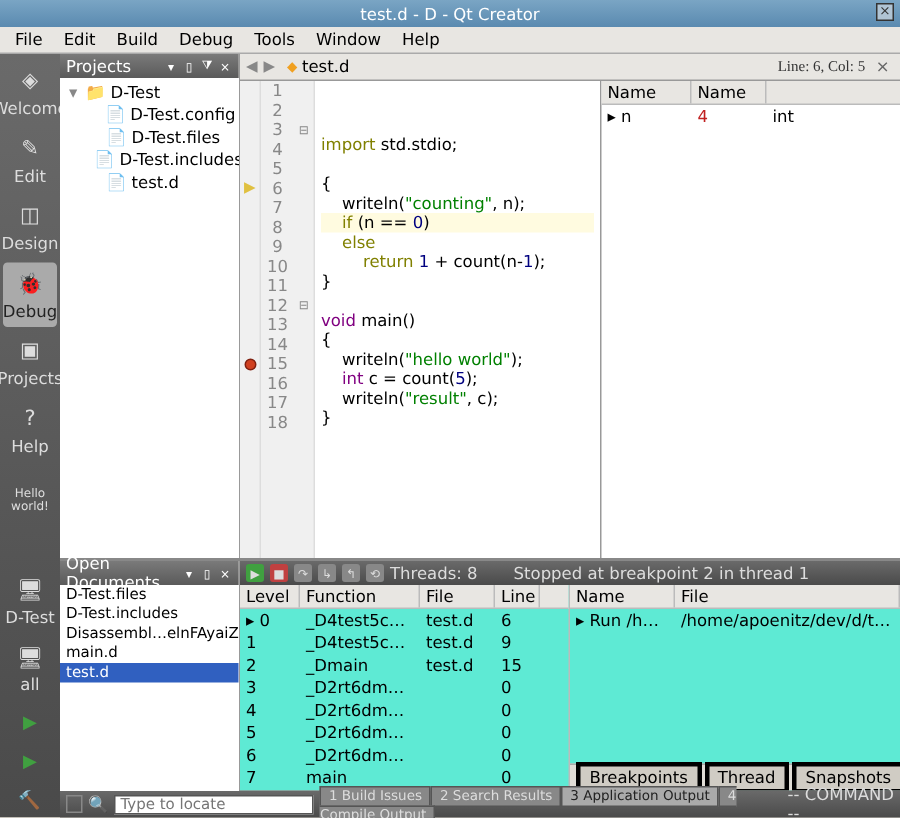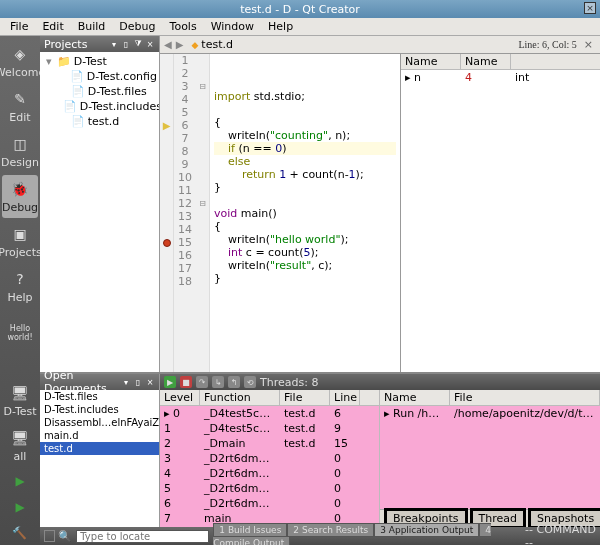--- a/index.html
+++ b/index.html
@@ -59,21 +59,21 @@
 .opendocs .list { flex: 1; background: #fff; overflow: auto; }
 .opendocs .row { padding: 1px 4px; font-size: 10px; cursor: pointer; white-space: nowrap; }
 .opendocs .row.sel { background: #3060c0; color: #fff; }
 .debug-panel { flex: 1; display: flex; flex-direction: column; background: #e8e6e2; }
 .debug-toolbar { height: 16px; background: linear-gradient(#6a6a6a,#4a4a4a); display: flex; align-items: center; color: #ddd; padding: 0 4px; gap: 4px; font-size: 10px; }
 .debug-toolbar .btn { width: 12px; height: 12px; border-radius: 2px; display: flex; align-items: center; justify-content: center; cursor: pointer; font-size: 8px; }
 .btn.run { background: #40a040; }
 .btn.stop { background: #c04040; }
 .btn.g { background: #888; }
 .debug-toolbar .msg { margin-left: 20px; }
-.stack-split { flex: 1; display: flex; overflow: hidden; background: #f9a8d4; }
+.stack-split { flex: 1; display: flex; overflow: hidden; background: #5eead4; }
 .stack-left { flex: 1; display: flex; flex-direction: column; border-right: 1px solid #bbb; }
 .stack-right { width: 220px; display: flex; flex-direction: column; }
 .debug-tabs { height: 18px; background: #e0ddd6; display: flex; align-items: center; gap: 2px; padding: 0 4px; border-top: 1px solid #aaa; font-size: 10px; }
 .debug-tabs .dt { padding: 1px 6px; background: #d0ccc4; border: 3px solid #000000; cursor: pointer; }
 .statusbar { height: 18px; background: linear-gradient(#6a6a6a,#4a4a4a); display: flex; align-items: center; padding: 0 4px; gap: 4px; color: #ddd; font-size: 10px; }
 .statusbar .progress { width: 12px; height: 12px; border: 1px solid #888; }
 .statusbar input { flex: 0 0 120px; height: 13px; font-size: 10px; background: #fff; border: 1px solid #555; padding: 0 3px; }
 .statusbar .sbtn { padding: 1px 5px; background: #888; border: 1px solid #555; cursor: pointer; font-size: 9px; }
 .statusbar .sbtn.act { background: #aaa; color: #222; }
 .statusbar .cmd { margin-left: auto; }
@@ -321,20 +321,21 @@
 
       <div class="debug-panel">
         <div class="debug-toolbar">
           <span class="btn run">▶</span>
           <span class="btn stop">■</span>
           <span class="btn g">↷</span>
           <span class="btn g">↳</span>
           <span class="btn g">↰</span>
           <span class="btn g">⟲</span>
           <span>Threads: 8</span>
+          <span class="msg">Stopped at breakpoint 2 in thread 1</span>
         </div>
         <div class="stack-split">
           <div class="stack-left">
             <div class="stack-header">
               <span class="col-level">Level</span>
               <span class="col-func">Function</span>
               <span class="col-file">File</span>
               <span class="col-line">Line</span>
             </div>
             <div class="stack-body" id="stackbody">

